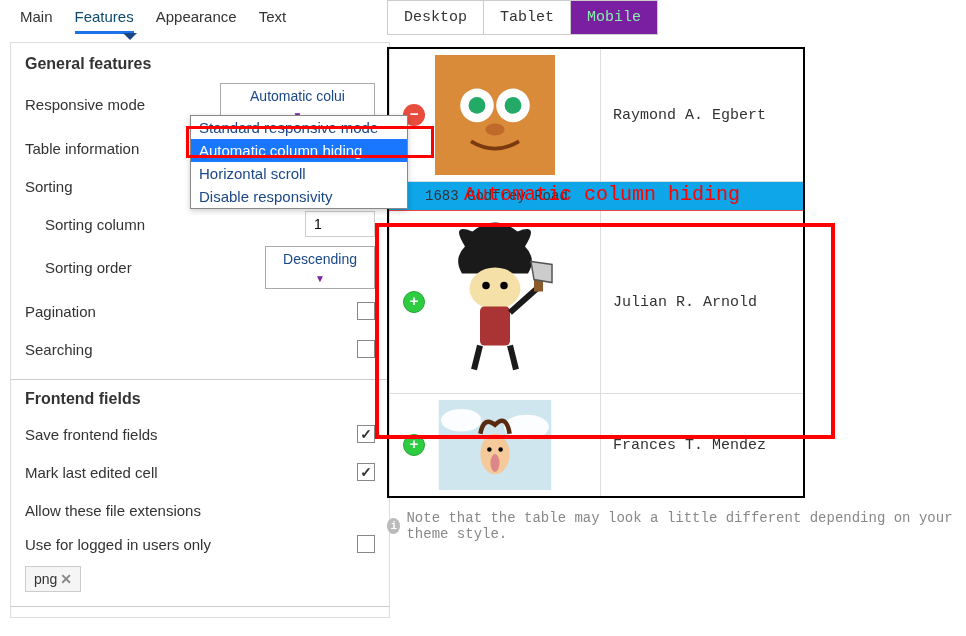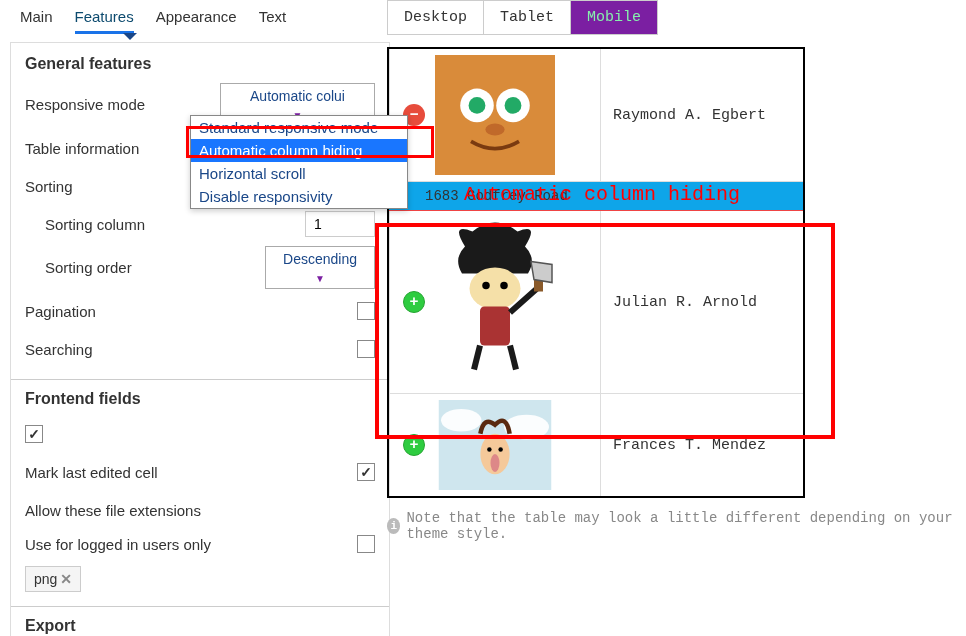--- a/index.html
+++ b/index.html
@@ -112,20 +112,21 @@
 
     <div class="row">
       <span class="label">Searching</span>
       <span class="checkbox"></span>
     </div>
 
     <div class="section-divider"></div>
     <div class="section-title">Frontend fields</div>
 
     <div class="row">
+      <span class="label">Save frontend fields</span>
       <span class="checkbox checked"></span>
     </div>
 
     <div class="row">
       <span class="label">Mark last edited cell</span>
       <span class="checkbox checked"></span>
     </div>
 
     <div class="row" style="margin-bottom:2px;">
       <span class="label">Allow these file extensions</span>
@@ -136,21 +137,20 @@
       <span class="checkbox"></span>
     </div>
     <div style="margin-bottom:10px;">
       <span class="tag">
         <span>png</span>
         <span class="x">✕</span>
       </span>
     </div>
 
     <div class="section-divider"></div>
-    <div class="section-title">Export</div>
   </div>
 </div>
 
 <div class="dropdown">
   <div class="dropdown-item">Standard responsive mode</div>
   <div class="dropdown-item selected">Automatic column hiding</div>
   <div class="dropdown-item">Horizontal scroll</div>
   <div class="dropdown-item">Disable responsivity</div>
 </div>
 <div class="dropdown-highlight"></div>

